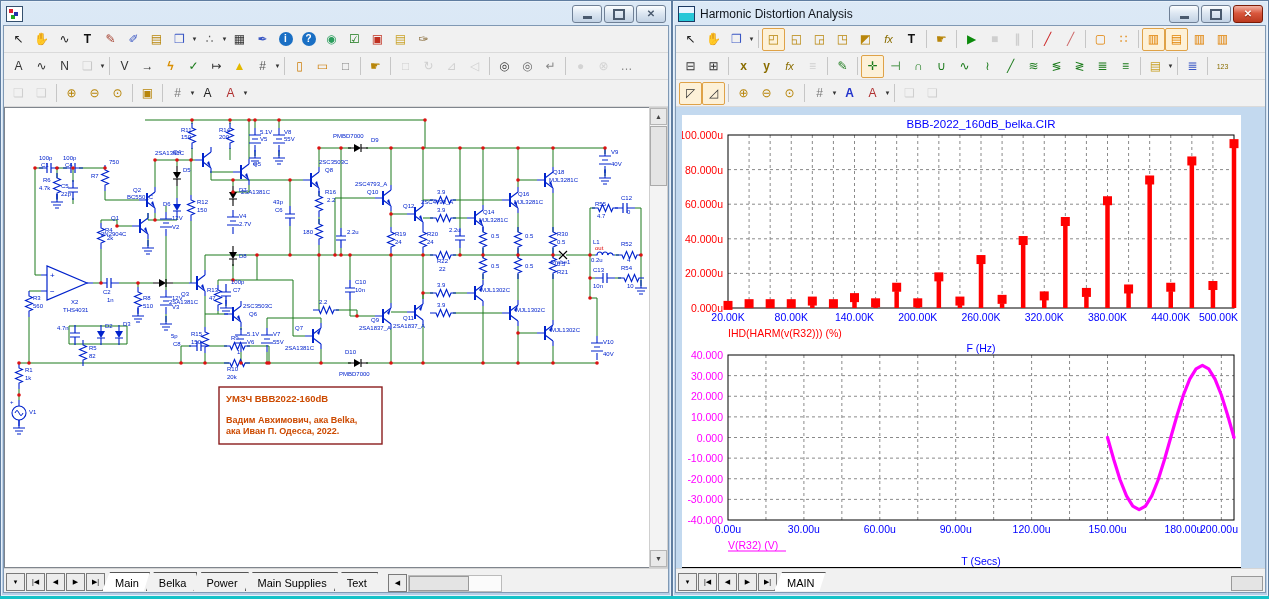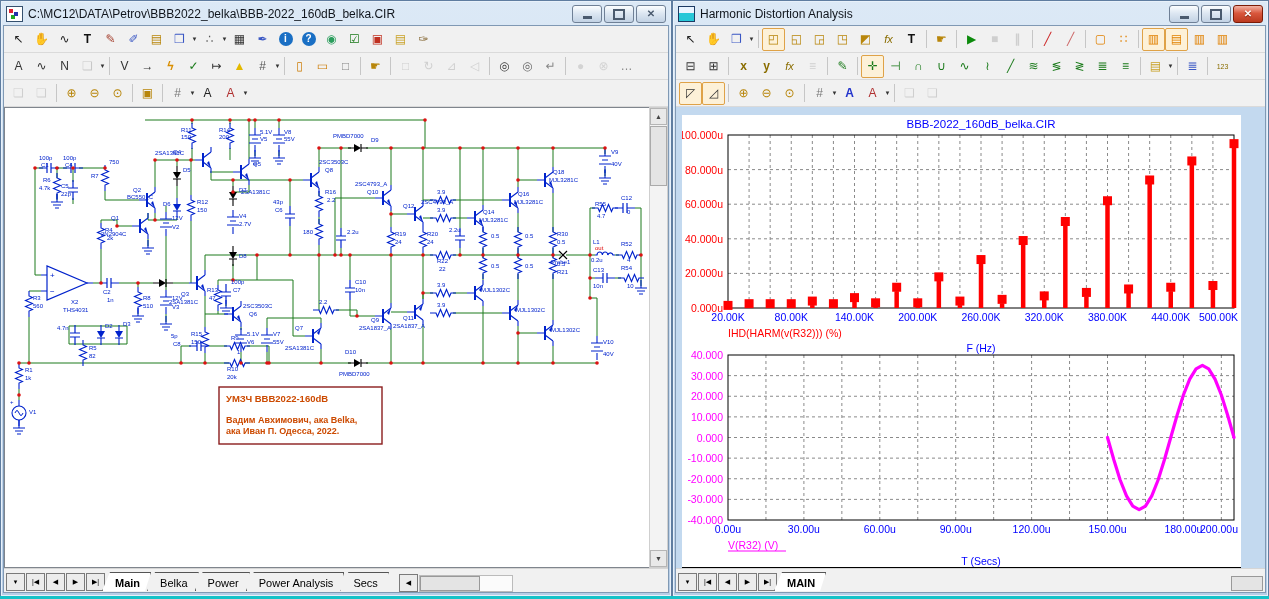--- a/index.html
+++ b/index.html
@@ -31,35 +31,34 @@
   .tsep{width:1px;height:18px;background:#c6c6c6;margin:0 3px;flex:none}
   .canvas-wrap{flex:1;display:flex;min-height:0}
   .schematic{flex:1;background:#ffffff;border:1px solid #7f858d;border-right:none;position:relative;overflow:hidden}
   .vscroll{width:17px;background:#f3f3f3;border:1px solid #cfcfcf;display:flex;flex-direction:column;align-items:center;flex:none}
   .sbtn{width:15px;height:15px;background:#e9e9e9;border:1px solid #b5b5b5;font-size:7px;color:#444;display:flex;align-items:center;justify-content:center;flex:none}
   .vthumb{width:15px;height:58px;background:#e4e4e4;border:1px solid #aaa;margin-top:1px}
   .vfill{flex:1}
   .tabrow{height:22px;display:flex;align-items:flex-end;background:#f1f1f1;padding:0 2px 1px 2px;font-size:11px;flex:none;border-top:1px solid #d5d5d5}
   .navbtn{width:17px;height:16px;background:#ececec;border:1px solid #7a7a7a;font-size:7px;display:flex;align-items:center;justify-content:center;margin-right:1px;flex:none}
   .tab{height:17px;padding:1px 10px 0 12px;display:flex;align-items:center;border:1px solid #555;border-bottom:none;background:transparent;clip-path:polygon(8px 0,100% 0,calc(100% - 6px) 100%,0 100%);margin-left:-4px}
-  .tab.seltab{background:#fff;font-weight:bold}
+  .tab.seltab{background:#fff;font-weight:normal}
   .hscroll{display:flex;align-items:center;margin-left:10px;height:16px}
   .htrack{width:92px;height:15px;background:#fbfbfb;border:1px solid #bbb;display:flex;align-items:center}
   .hthumb{width:58px;height:13px;background:#e4e4e4;border:1px solid #999}
   .plotclient{flex:1;background:#c3d9ef;position:relative;min-height:0}
   .plotpanel{position:absolute;left:6px;top:8px;right:24px;bottom:0;background:#fff;border-bottom:1px solid #000}
   svg text{font-family:"Liberation Sans",sans-serif}
 </style>
 </head>
 <body>
 
 <div class="win" style="left:0;top:0;width:672px;height:597px">
   <div class="titlebar">
     <span class="doc-icon"></span>
-    <span class="title-text">C:\MC12\DATA\Petrov\BBB2022_belka\BBB-2022_160dB_belka.CIR</span>
     <span class="capbtns">
       <span class="capbtn">
           <span class="mingl"></span>
         </span>
       <span class="capbtn">
           <span class="resgl"></span>
         </span>
       <span class="capbtn">
           <span class="clsgl">✕</span>
         </span>
@@ -882,22 +881,22 @@
     </div>
     <div class="tabrow" id="ltabs">
         <span class="navbtn">▾</span>
         <span class="navbtn">|◀</span>
         <span class="navbtn">◀</span>
         <span class="navbtn">▶</span>
         <span class="navbtn">▶|</span>
         <span class="tab seltab">Main</span>
         <span class="tab">Belka</span>
         <span class="tab">Power</span>
-        <span class="tab">Power Analysis</span>
-        <span class="tab">Secs</span>
+        <span class="tab">Main Supplies</span>
+        <span class="tab">Text</span>
         <span class="hscroll">
           <span class="navbtn">◀</span>
           <span class="htrack">
             <span class="hthumb"></span>
           </span>
         </span>
       </div>
   </div>
 </div>
 

